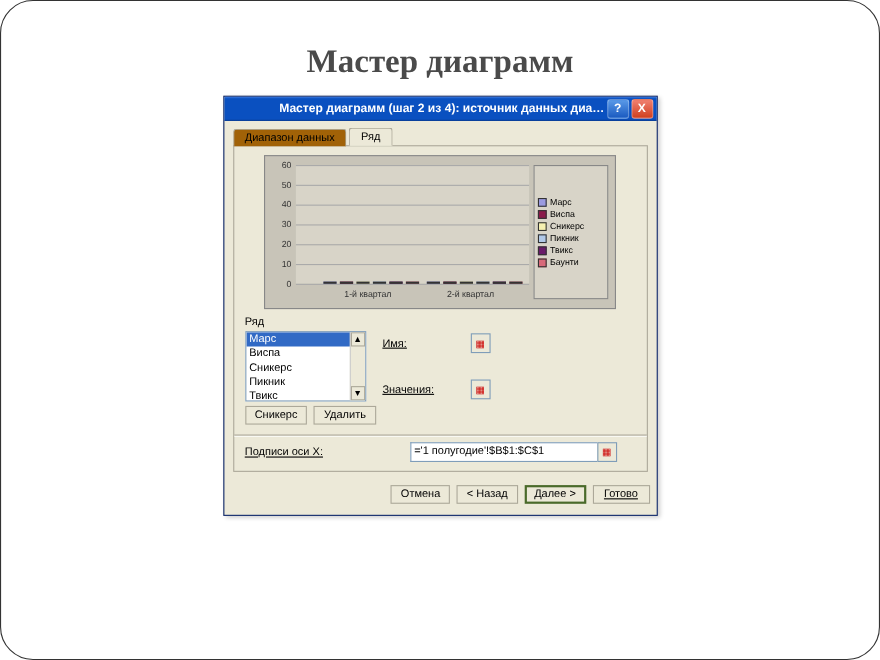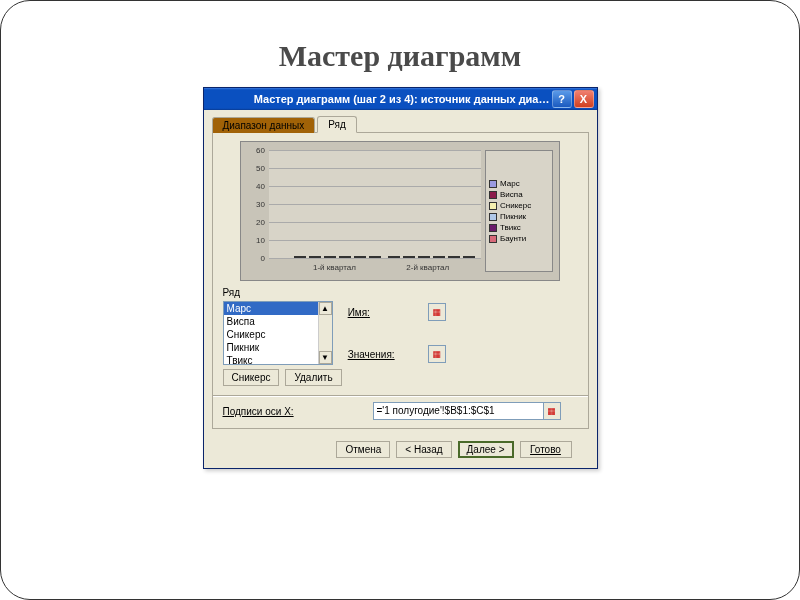--- a/index.html
+++ b/index.html
@@ -104,21 +104,21 @@
   .refedit { display: flex; align-items: stretch; }
   .refedit .field { border-right: none; }
   .ref-btn {
     width: 18px; height: 18px; background: #ece9d8;
     border: 1px solid #7f9db9; font-size: 9px; text-align:center;
     display:flex; align-items:center; justify-content:center; color:#c00;
   }
   .sep { height: 1px; background: #aca899; margin: 6px -10px; box-shadow: 0 1px 0 #fff; }
   .footer {
     display: flex; gap: 6px; justify-content: flex-end;
-    padding: 6px 25px 10px 10px;
+    padding: 6px 6px 10px 10px;
   }
   .right-col { flex:1; display:flex; flex-direction:column; gap:6px; padding-top:2px;}
   .form-row { display:flex; align-items:center; gap:20px; }
   .form-label { width:60px; font-size:10px; }
 </style>
 </head>
 <body>
 
 <div class="slide">
   <div class="slide-title">Мастер диаграмм</div>

